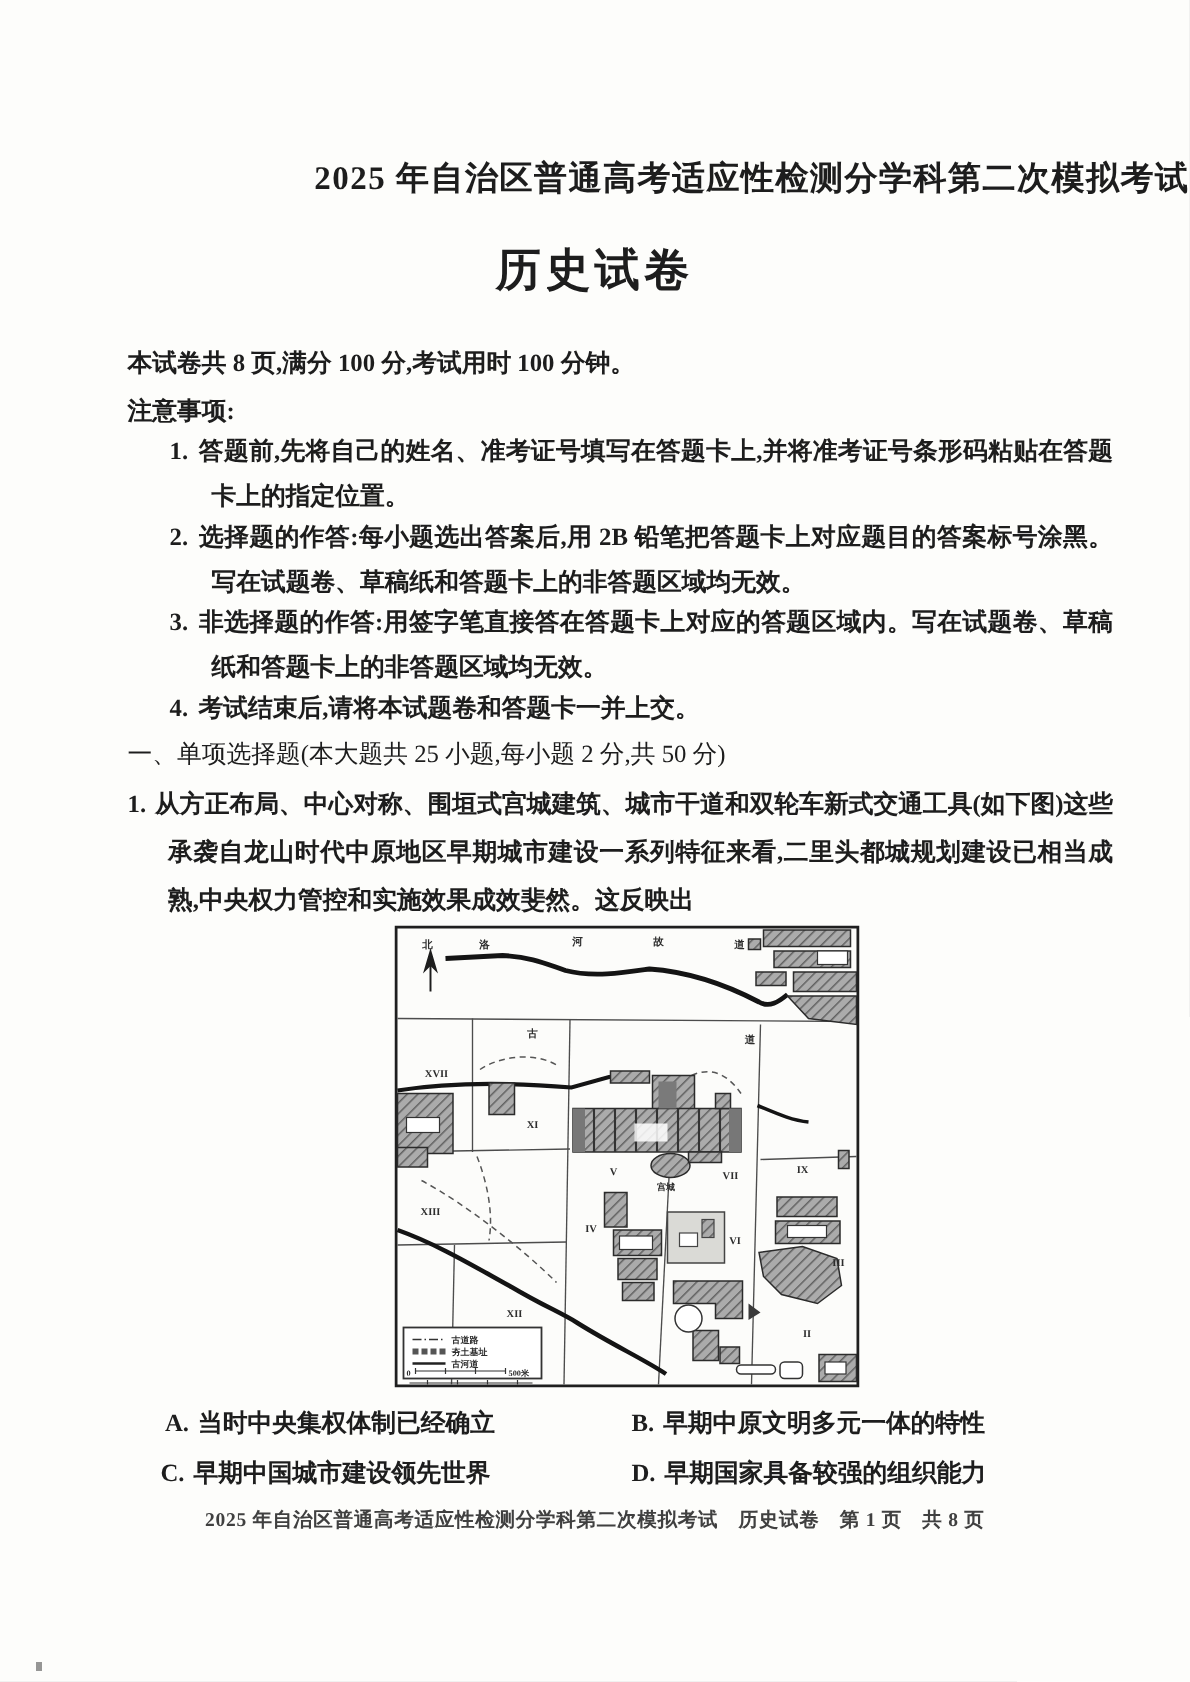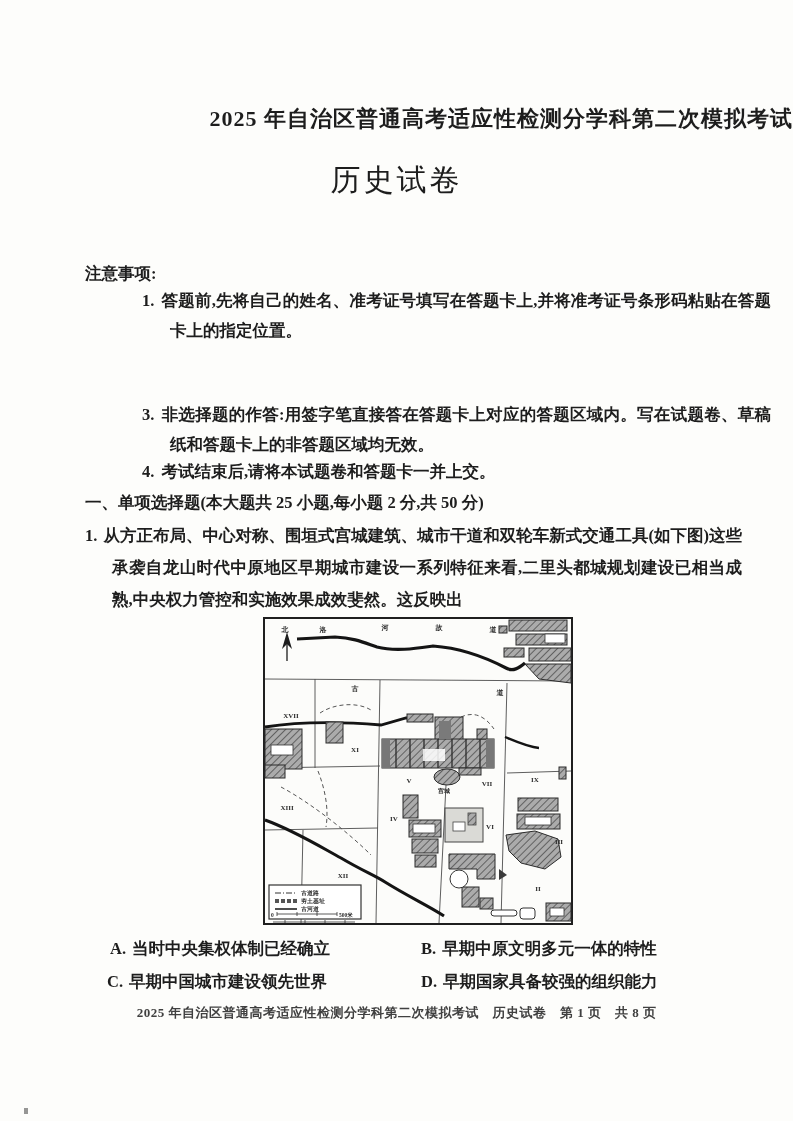--- a/index.html
+++ b/index.html
@@ -5,49 +5,53 @@
   html,body{margin:0;padding:0;background:#e8e8e8;}
   .page{
     position:relative;width:793px;height:1121px;margin:0 auto;
     background:#fdfdfb;color:#1d1d1d;overflow:hidden;
     font-family:"Liberation Serif","DejaVu Serif",serif;
     font-weight:600;
   }
   .t1{position:absolute;top:104px;left:0;width:100%;text-align:right;
       font-size:22px;font-weight:700;letter-spacing:1px;}
   .t2{position:absolute;top:160px;left:0;width:100%;text-align:center;
-      font-size:30px;font-weight:400;letter-spacing:3px;}
+      font-size:30px;font-weight:700;letter-spacing:3px;}
   .info{position:absolute;top:231px;left:85px;font-size:16.5px;font-weight:700;}
   .ntitle{position:absolute;top:263px;left:85px;font-size:16.5px;font-weight:700;}
   .nitem{position:absolute;left:113px;width:601px;font-size:16.5px;line-height:30px;
-         text-align:justify;padding-left:28px;text-indent:-28px;margin-left:29px;}
+         text-align:justify;padding-left:28px;text-indent:-28px;}
   .nitem .num{padding-right:7px;}
-  .sechead{position:absolute;top:492px;left:85px;font-size:16.5px;font-weight:700;}
+  .sechead{position:absolute;top:492px;left:85px;font-size:16.5px;font-weight:400;}
   .q1{position:absolute;top:520px;left:85px;width:630px;font-size:16.5px;line-height:32px;
       text-align:justify;padding-left:27px;text-indent:-27px;}
   .q1 .num{padding-right:6px;}
   .opt{position:absolute;font-size:16.5px;white-space:nowrap;}
   .opt .olabel{padding-right:6px;}
   .footer{position:absolute;top:1004px;left:0;width:100%;text-align:center;
           font-size:13px;font-weight:700;color:#404040;letter-spacing:.5px;}
   .mapwrap{position:absolute;left:263px;top:617px;width:310px;height:308px;}
   .speck{position:absolute;left:24px;top:1108px;width:4px;height:6px;background:#6a6a6a;opacity:.7;}
   svg text{font-family:"Liberation Serif","DejaVu Serif",serif;}
 </style>
 </head>
 <body>
 
 <div class="page">
 
   <div class="t1">2025 年自治区普通高考适应性检测分学科第二次模拟考试</div>
   <div class="t2">历史试卷</div>
+  <div class="info">本试卷共 8 页,满分 100 分,考试用时 100 分钟。</div>
   <div class="ntitle">注意事项:</div>
 
   <div class="nitem" style="top:286px">
     <span class="num">1.</span><span>答题前,先将自己的姓名、准考证号填写在答题卡上,并将准考证号条形码粘贴在答题卡上的指定位置。</span>
+  </div>
+  <div class="nitem" style="top:343px">
+    <span class="num">2.</span><span>选择题的作答:每小题选出答案后,用 2B 铅笔把答题卡上对应题目的答案标号涂黑。写在试题卷、草稿纸和答题卡上的非答题区域均无效。</span>
   </div>
   <div class="nitem" style="top:400px">
     <span class="num">3.</span><span>非选择题的作答:用签字笔直接答在答题卡上对应的答题区域内。写在试题卷、草稿纸和答题卡上的非答题区域均无效。</span>
   </div>
   <div class="nitem" style="top:457px">
     <span class="num">4.</span><span>考试结束后,请将本试题卷和答题卡一并上交。</span>
   </div>
 
   <div class="sechead">一、单项选择题(本大题共 25 小题,每小题 2 分,共 50 分)</div>
 

